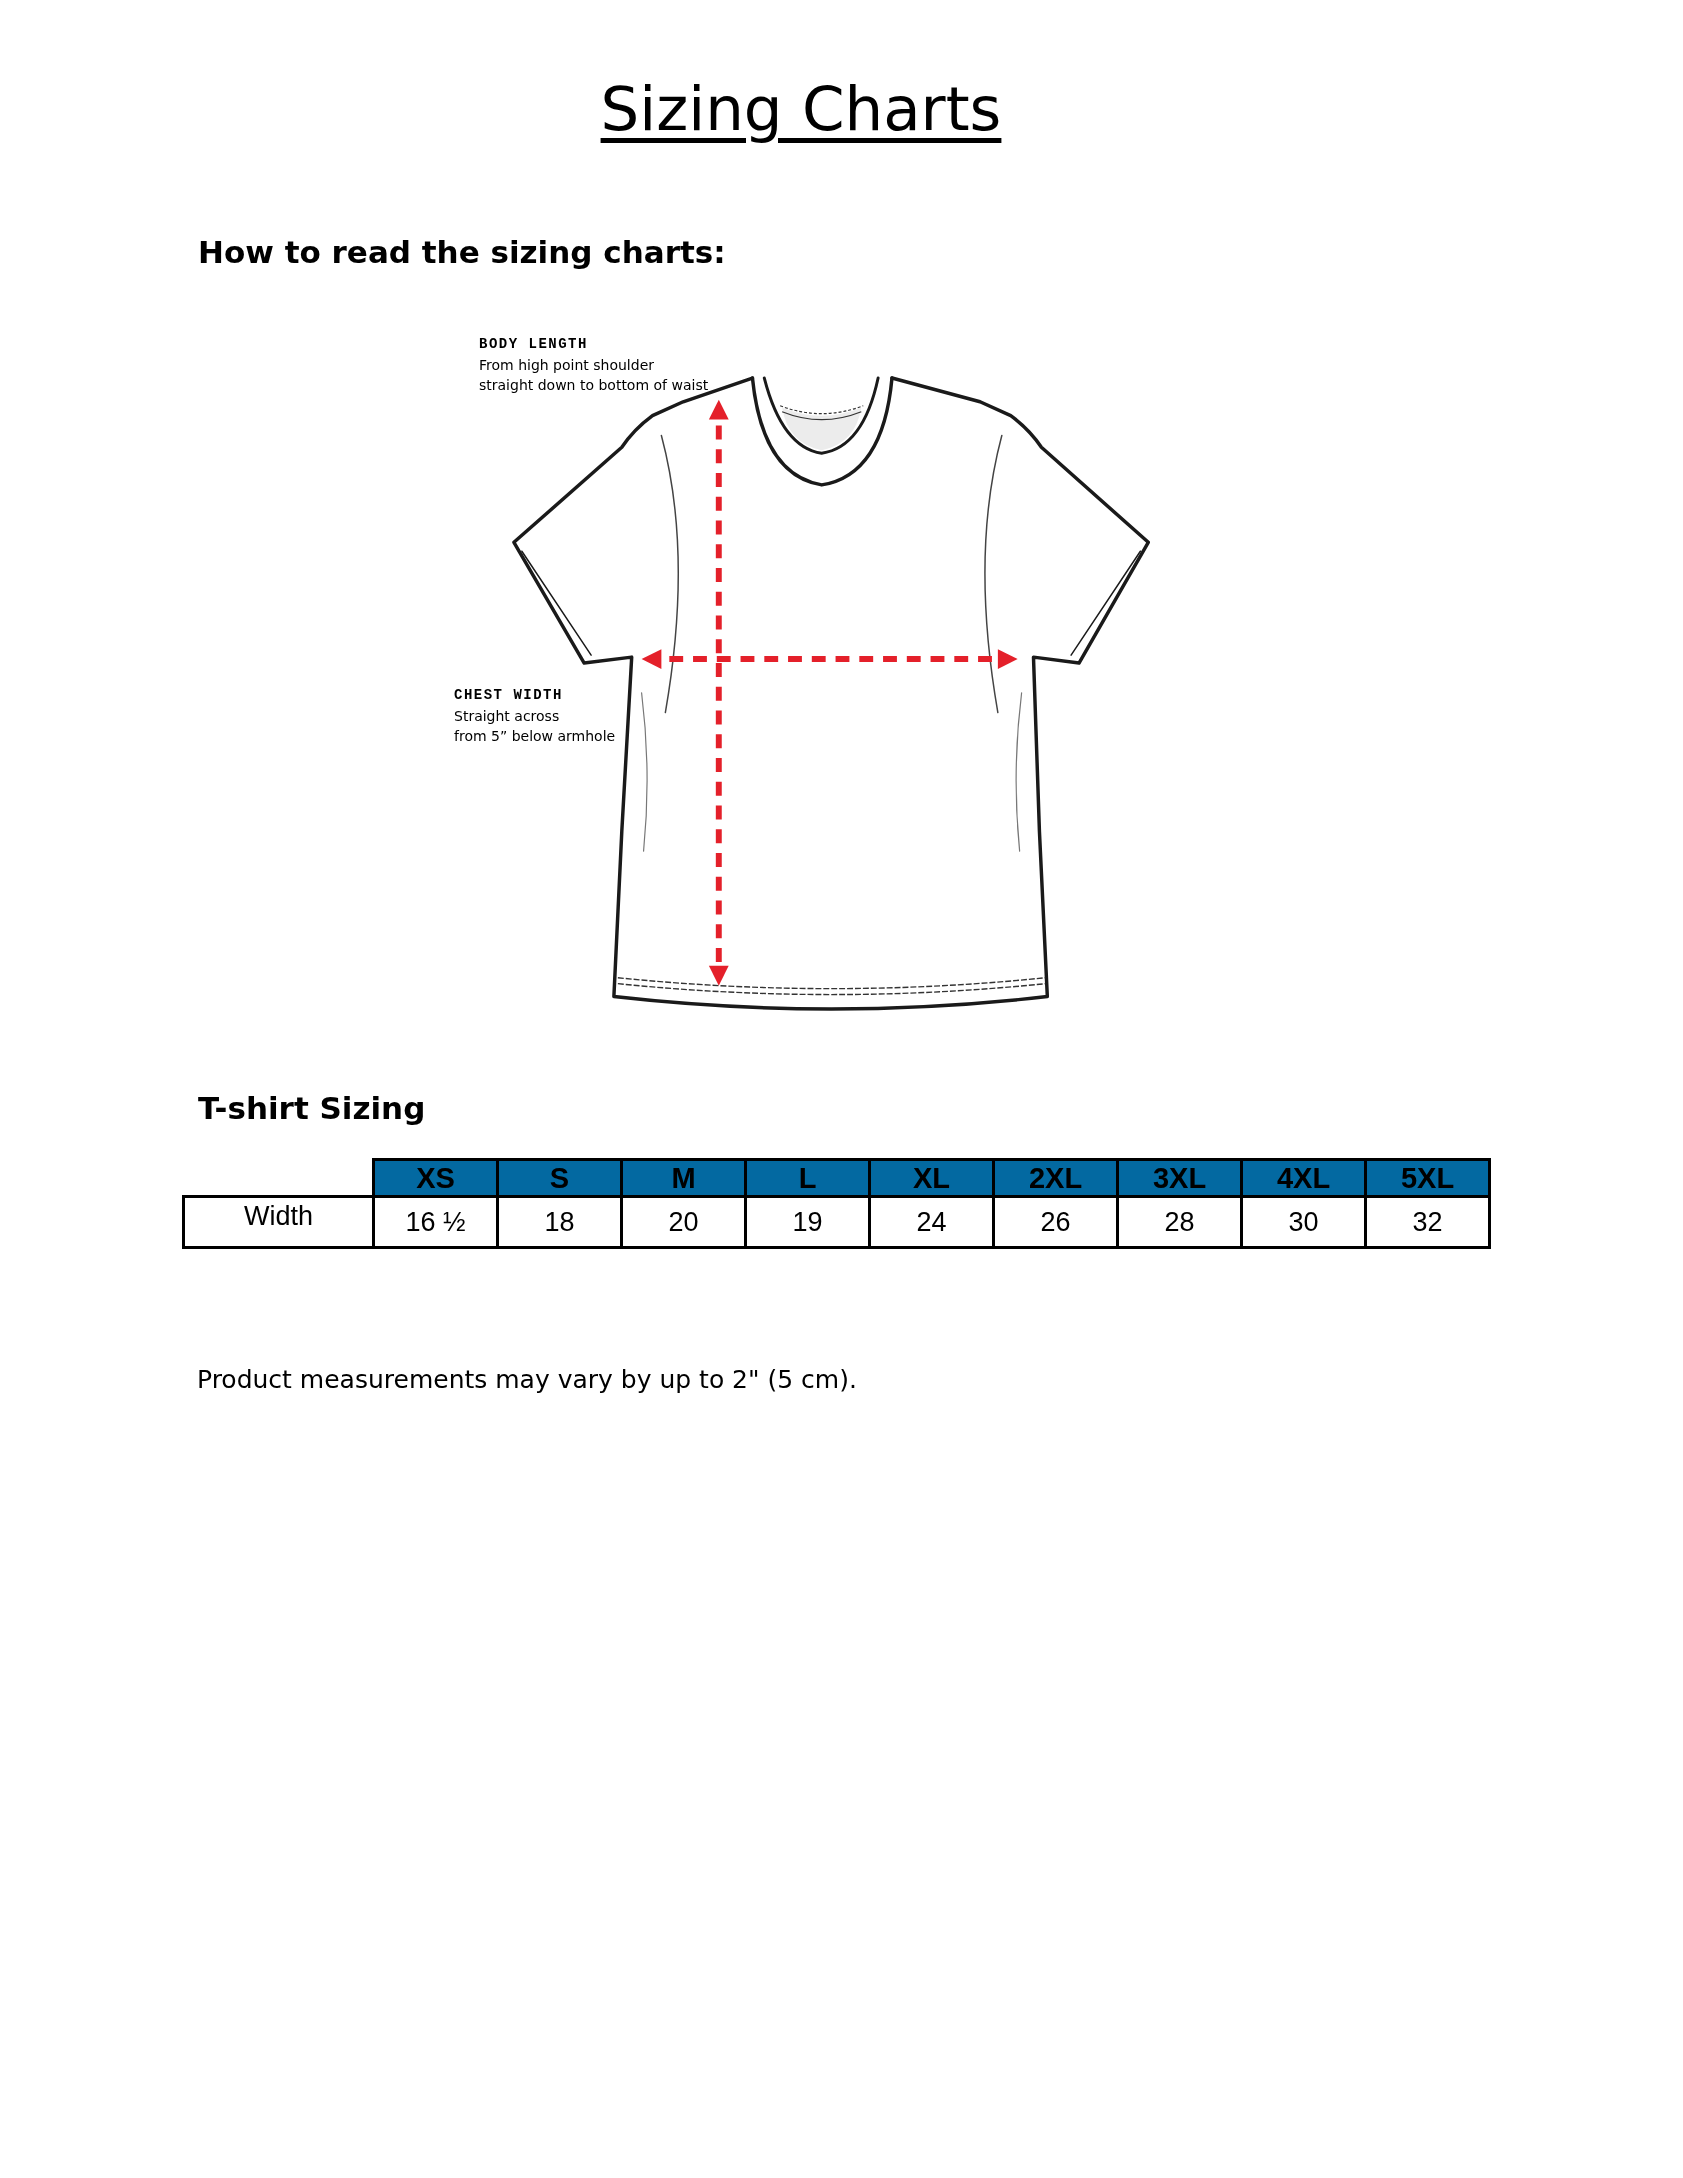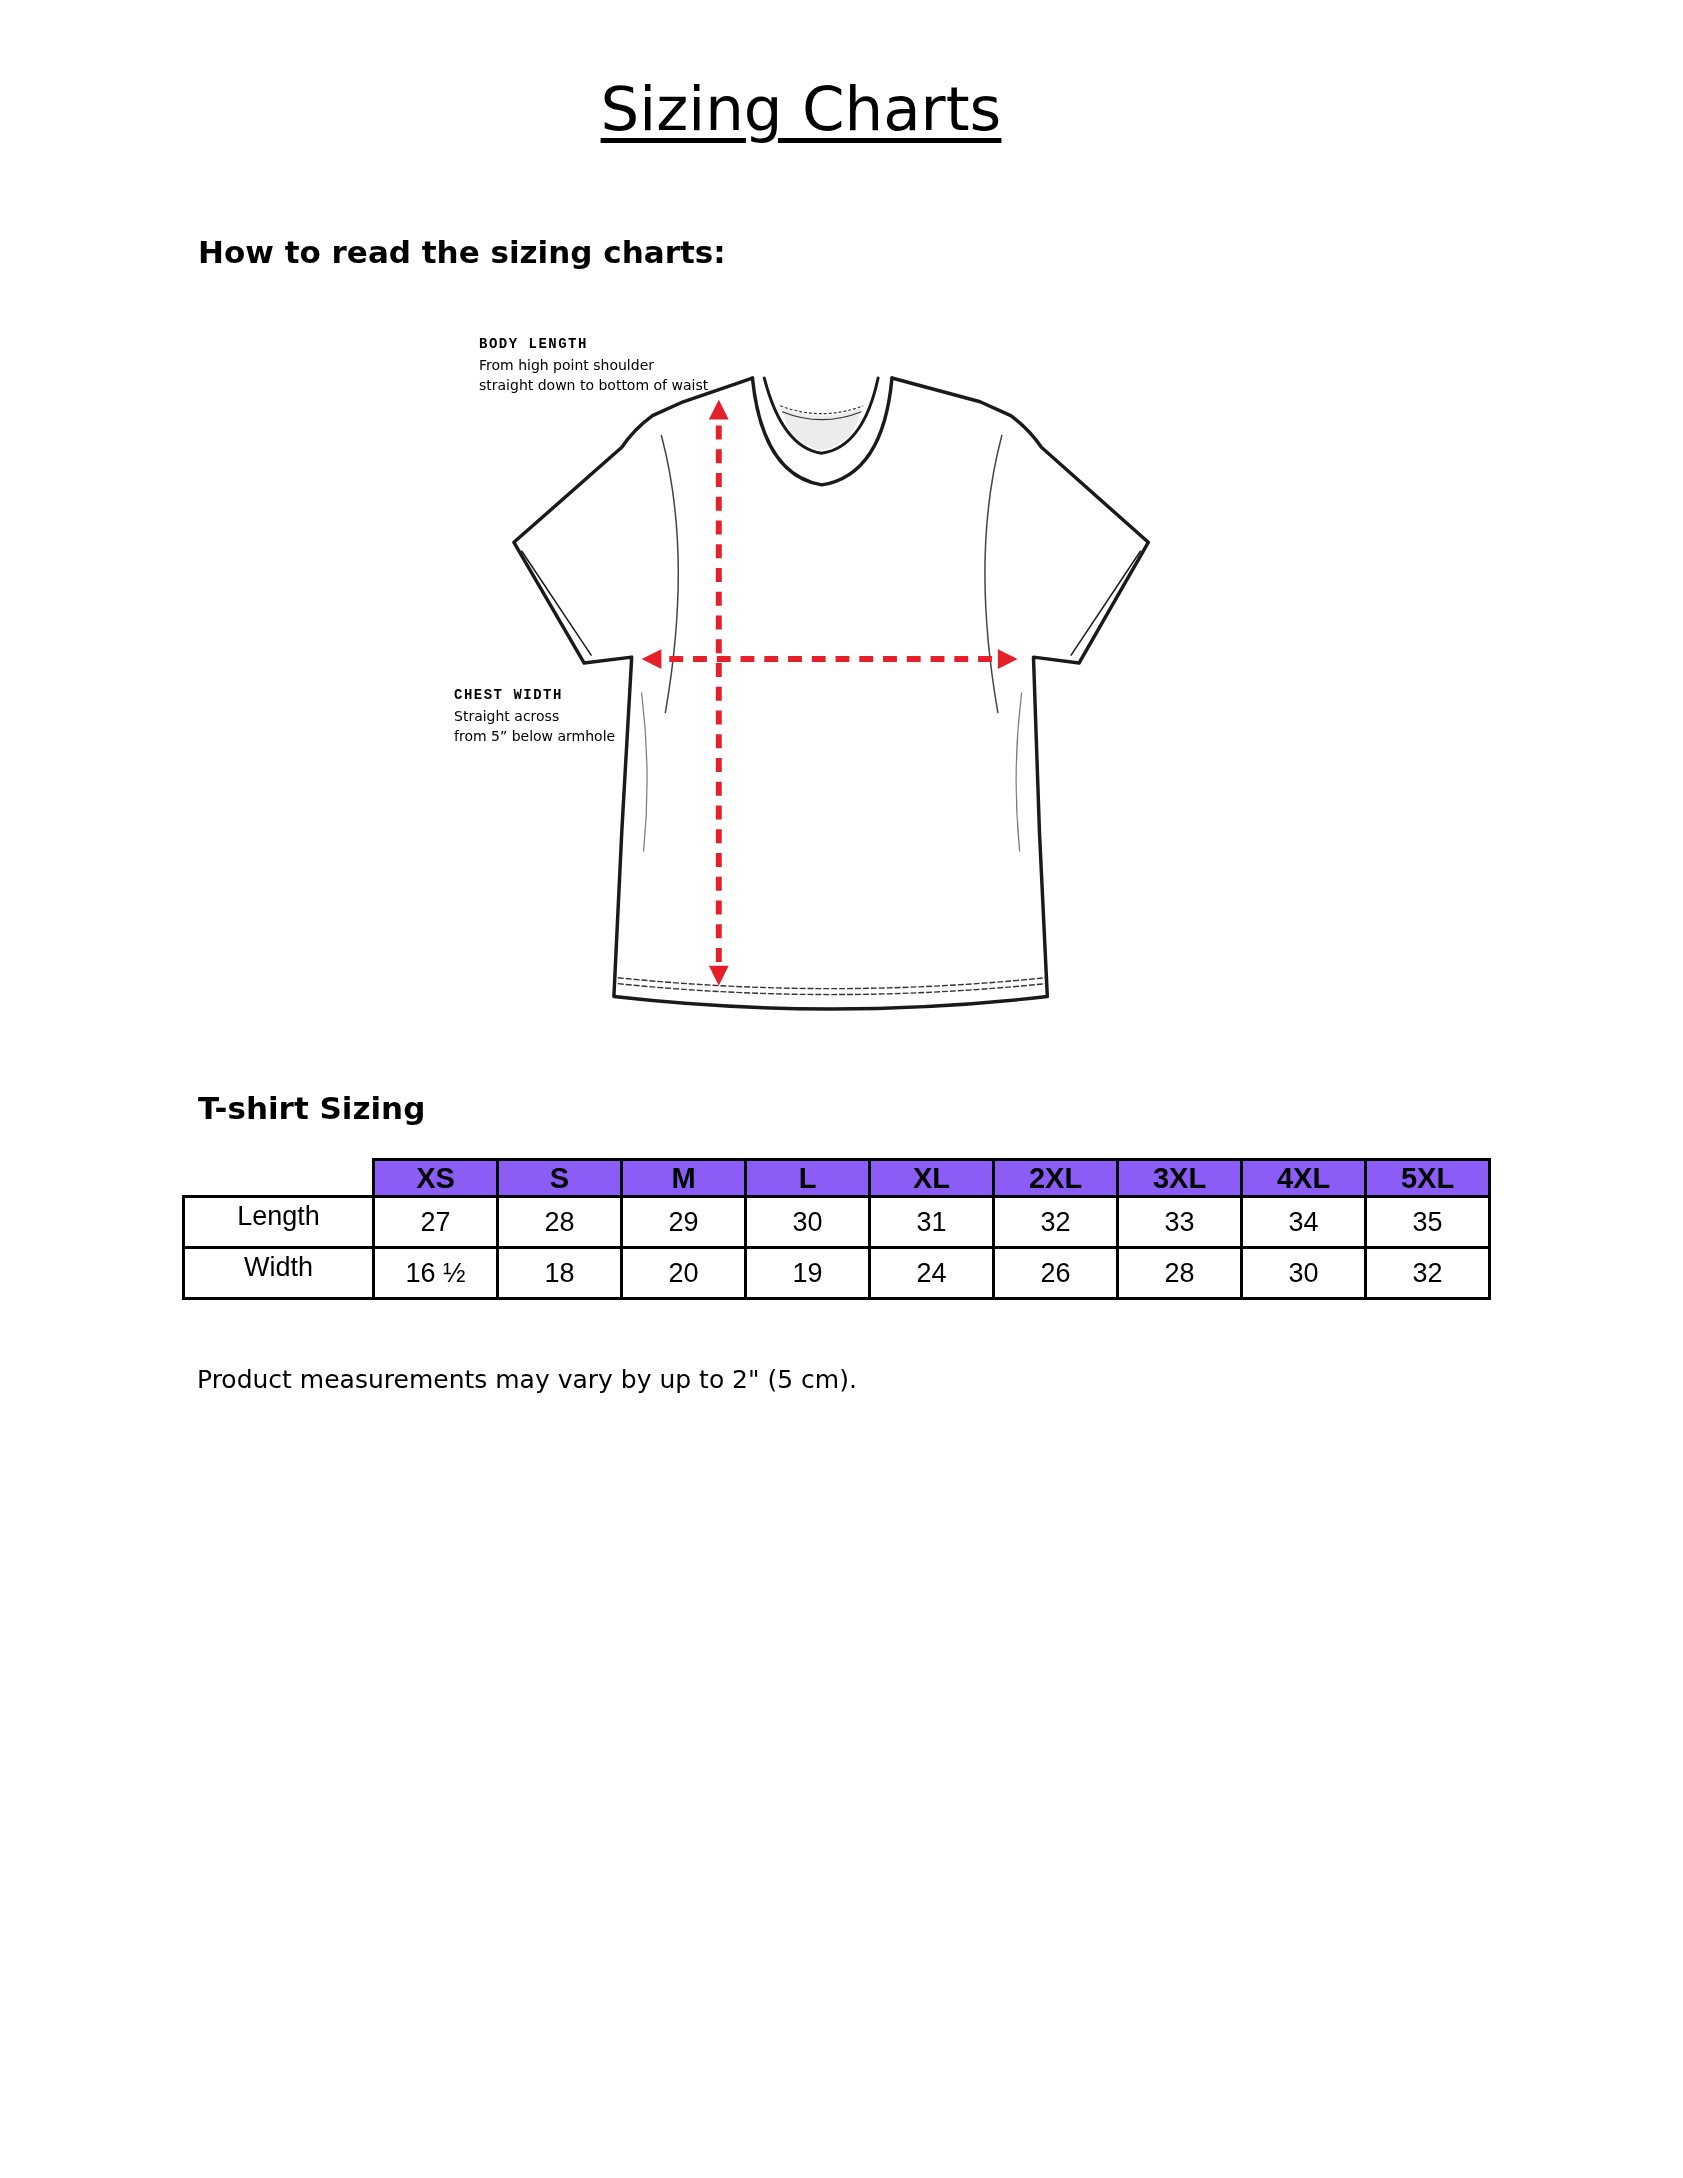--- a/index.html
+++ b/index.html
@@ -8,21 +8,21 @@
   .title { left: 0; width: 1602px; top: 69px; text-align: center; font-family: "DejaVu Sans", sans-serif; font-size: 61px; line-height: 79px; letter-spacing: 0px; }
   .title span { text-decoration: underline; text-decoration-thickness: 5px; text-underline-offset: 8px; }
   .h2 { font-family: "DejaVu Sans", sans-serif; font-weight: bold; font-size: 31px; line-height: 40px; }
   .p { font-family: "DejaVu Sans", sans-serif; font-size: 25px; line-height: 32px; }
   .diag-title { font-family: Liberation Mono, monospace; font-weight: bold; font-size: 14px; letter-spacing: 1.5px; line-height: 22px; margin-top: 8px; }
   .diag-sub { font-family: "DejaVu Sans", sans-serif; font-size: 14px; line-height: 20px; }
   svg.shirt { left: 0; top: 0; }
   table.sizes { position: absolute; left: 182px; top: 1158px; border-collapse: collapse; font-family: "Liberation Sans", sans-serif; }
   table.sizes td { border: 3px solid #000; text-align: center; padding: 0; }
   table.sizes td.blank { border: none; border-bottom: 3px solid #000; }
-  table.sizes td.hdr { background: #8b5cf6; font-weight: bold; font-size: 29px; height: 34px; line-height: 34px; }
+  table.sizes td.hdr { background: #0369a1; font-weight: bold; font-size: 29px; height: 34px; line-height: 34px; }
   table.sizes td.lbl { font-size: 27px; height: 48px; vertical-align: top; line-height: 36px; }
   table.sizes td.val { font-size: 27px; height: 48px; line-height: 48px; }
 </style>
 </head>
 <body>
 
 <div class="abs title"><span>Sizing Charts</span></div>
 
 <div class="abs h2" style="left:198px; top:232px;">How to read the sizing charts:</div>
 
@@ -99,32 +99,20 @@
     <td class="hdr">S</td>
     <td class="hdr">M</td>
     <td class="hdr">L</td>
     <td class="hdr">XL</td>
     <td class="hdr">2XL</td>
     <td class="hdr">3XL</td>
     <td class="hdr">4XL</td>
     <td class="hdr">5XL</td>
   </tr>
   <tr>
-    <td class="lbl">Length</td>
-    <td class="val">27</td>
-    <td class="val">28</td>
-    <td class="val">29</td>
-    <td class="val">30</td>
-    <td class="val">31</td>
-    <td class="val">32</td>
-    <td class="val">33</td>
-    <td class="val">34</td>
-    <td class="val">35</td>
-  </tr>
-  <tr>
     <td class="lbl">Width</td>
     <td class="val">16 ½</td>
     <td class="val">18</td>
     <td class="val">20</td>
     <td class="val">19</td>
     <td class="val">24</td>
     <td class="val">26</td>
     <td class="val">28</td>
     <td class="val">30</td>
     <td class="val">32</td>

